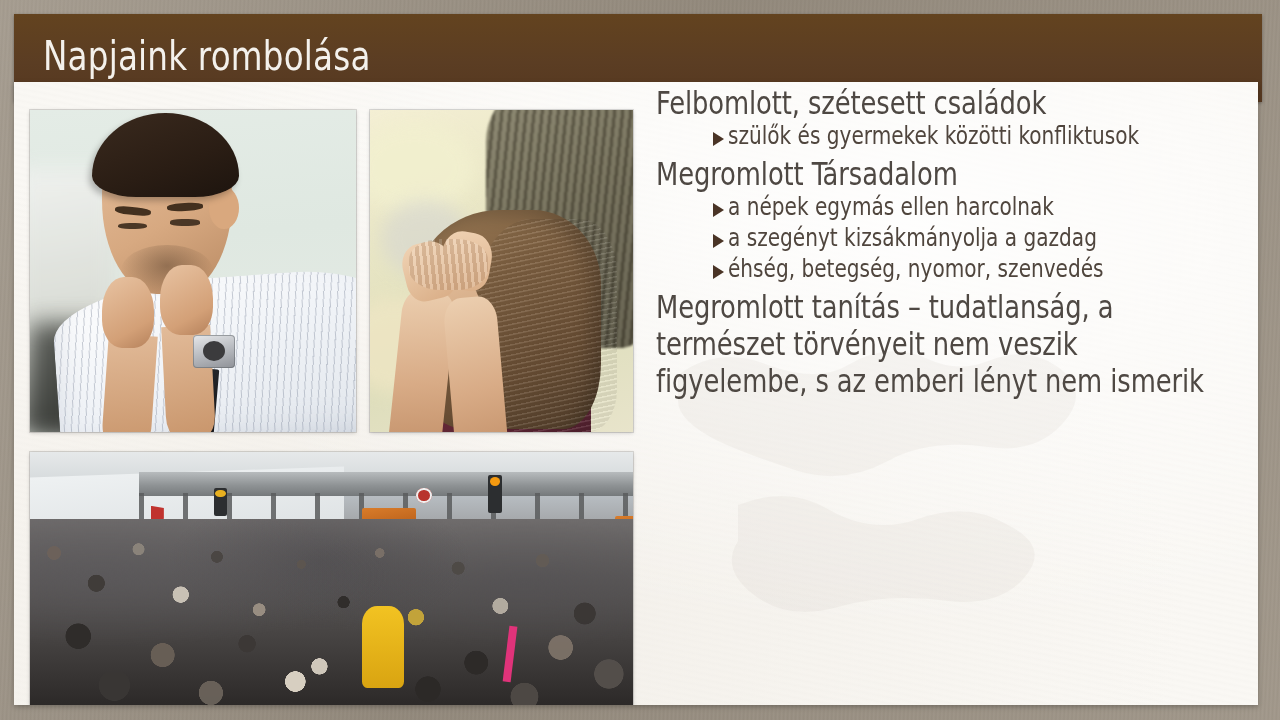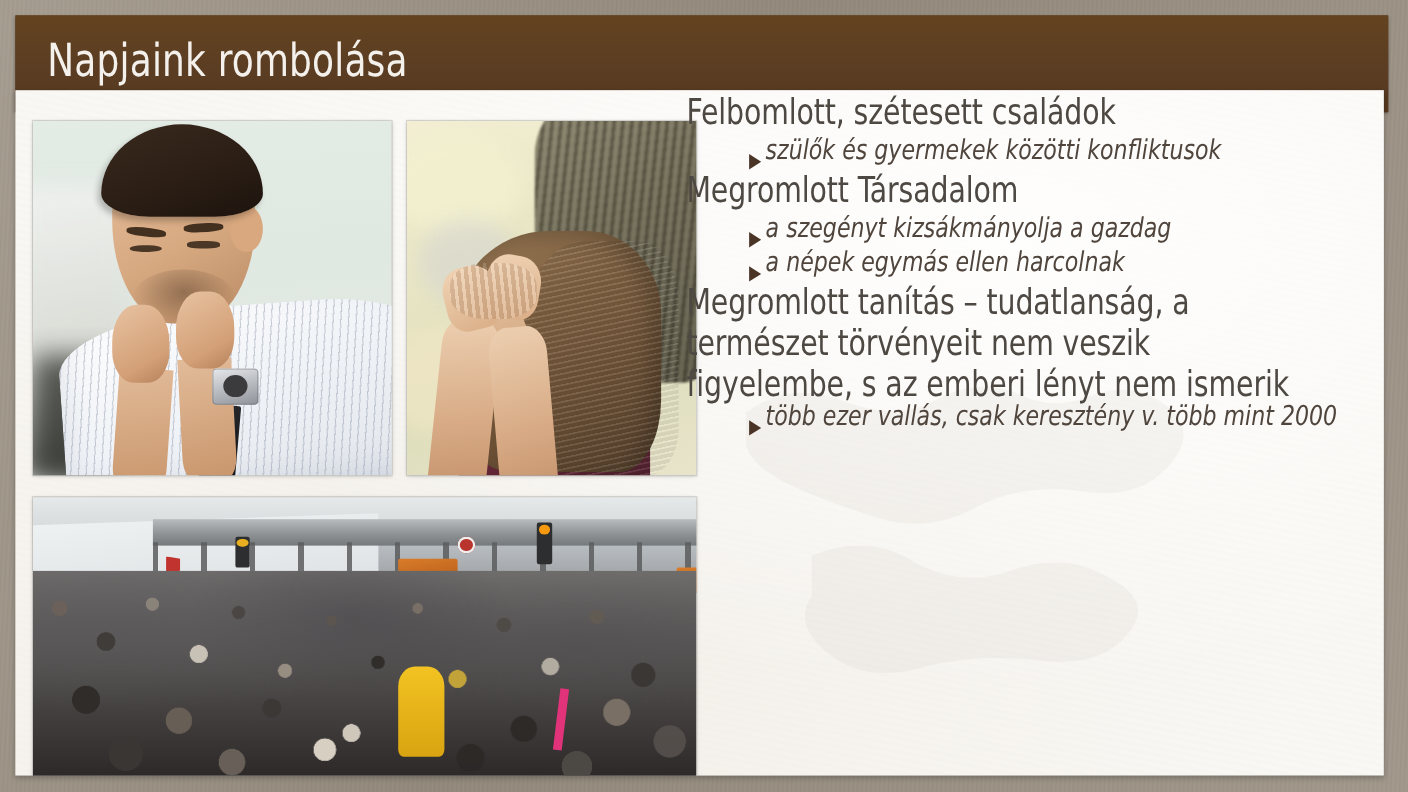--- a/index.html
+++ b/index.html
@@ -353,21 +353,21 @@
     border-radius: 36% 36% 12% 12% / 22% 22% 8% 8%;
   }
   .c-pinkstrap {
     position: absolute; left: 79%; top: 68%; width: 1.4%; height: 22%;
     background: #e0337a; transform: rotate(7deg);
   }
 
   
   #content {
     position: absolute;
-    left: 610px;
+    left: 642px;
     top: 2px;
     width: 604px;
     padding: 0;
   }
 
   .heading {
     color: #4e4843;
     font-size: 30.5px;
     line-height: 36px;
     font-weight: 400;
@@ -375,27 +375,26 @@
     font-family: "DejaVu Sans Condensed", "Liberation Sans Narrow", "Liberation Sans", sans-serif;
     scale: 0.94 1.06;
     transform-origin: left top;
     white-space: pre-wrap;
   }
 
   .bullets { list-style: none; margin: 1px 0 3px 0; }
 
   .bullet {
     display: flex;
-    align-items: flex-end;
+    align-items: center;
     color: #4f453d;
     font-size: 23.5px;
     line-height: 31px;
     padding-left: 57px;
     font-family: "DejaVu Sans Condensed", "Liberation Sans Narrow", "Liberation Sans", sans-serif;
-    font-style: italic;
   }
 
   .bullet .marker {
     flex: 0 0 auto;
     width: 0;
     height: 0;
     border-left: 11px solid #4a3426;
     border-top: 7.5px solid transparent;
     border-bottom: 7.5px solid transparent;
     margin-right: 4px;
@@ -500,35 +499,35 @@
             <span class="btext">szülők és gyermekek közötti konfliktusok</span>
           </li>
         </ul>
       </div>
 
       <div class="block" id="block-2">
         <div class="heading">Megromlott Társadalom</div>
         <ul class="bullets">
           <li class="bullet">
             <span class="marker"></span>
+            <span class="btext">a népek egymás ellen harcolnak</span>
+          </li>
+          <li class="bullet">
+            <span class="marker"></span>
             <span class="btext">a szegényt kizsákmányolja a gazdag</span>
           </li>
           <li class="bullet">
             <span class="marker"></span>
-            <span class="btext">a népek egymás ellen harcolnak</span>
+            <span class="btext">éhség, betegség, nyomor, szenvedés</span>
           </li>
         </ul>
       </div>
 
       <div class="block" id="block-3">
         <div class="heading">Megromlott tanítás – tudatlanság, a természet törvényeit nem veszik figyelembe, s az emberi lényt nem ismerik</div>
         <ul class="bullets">
-          <li class="bullet">
-            <span class="marker"></span>
-            <span class="btext">több ezer vallás, csak keresztény v. több mint 2000</span>
-          </li>
         </ul>
       </div>
 
     </div>
 
   </div>
 </div>
 
 </body></html>

